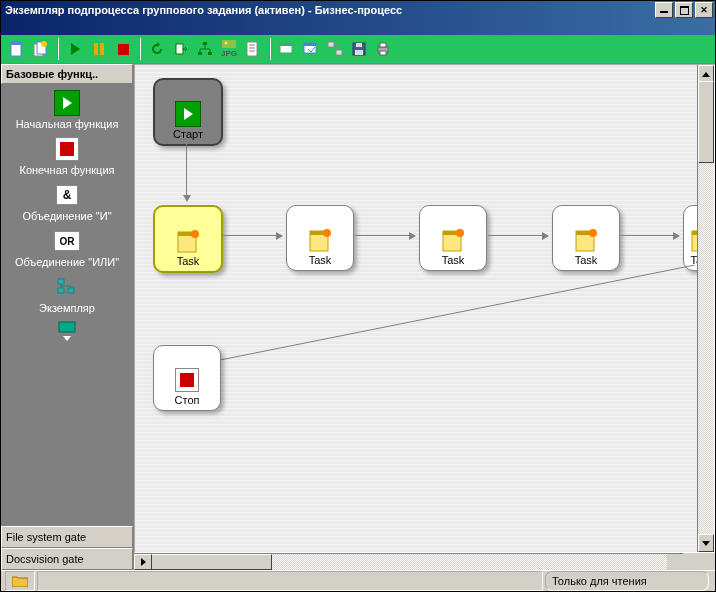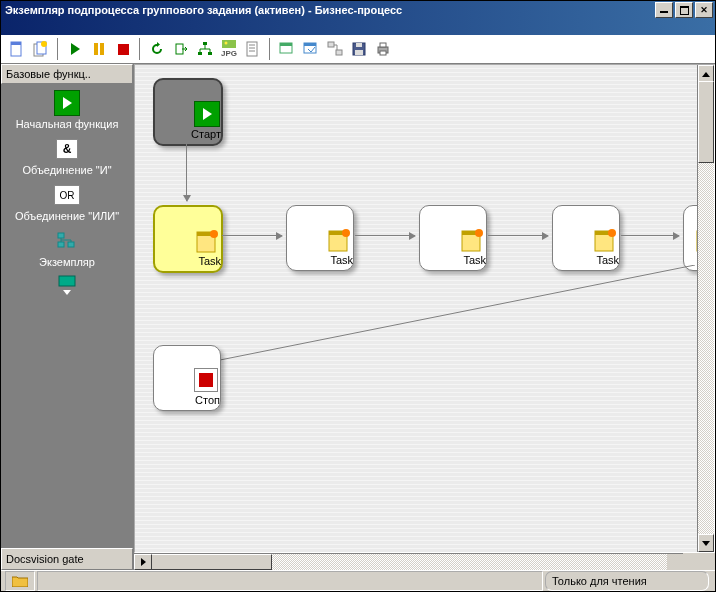--- a/index.html
+++ b/index.html
@@ -1,44 +1,44 @@
 <!DOCTYPE html>
 <html><head>
 <meta charset="utf-8">
 <style>
 html,body{margin:0;padding:0;width:716px;height:592px;overflow:hidden;font-family:Tahoma,Arial,sans-serif;font-size:11px;background:#c0c0c0;}
 .window{width:716px;height:592px;display:flex;flex-direction:column;background:#d4d0c8;border:1px solid #000;box-sizing:border-box;}
 .titlebar{height:18px;background:linear-gradient(to right,#0a246a,#3a6ea5);color:#fff;display:flex;align-items:center;padding:0 2px 16px 4px;font-weight:bold;font-size:11px;}
 .titlebar .title-text{flex:1;white-space:nowrap;overflow:hidden;}
 .titlebar .winbtn{width:16px;height:14px;background:#d4d0c8;border:1px solid #fff;border-right-color:#404040;border-bottom-color:#404040;margin-left:2px;display:flex;align-items:center;justify-content:center;color:#000;font-weight:bold;font-size:9px;cursor:pointer;}
-.toolbar{height:28px;background:#ffffff;border-bottom:1px solid #808080;display:flex;align-items:center;padding:0 4px;}
+.toolbar{height:28px;background:#22c55e;border-bottom:1px solid #808080;display:flex;align-items:center;padding:0 4px;}
 .toolbar .sep{width:1px;height:22px;background:#808080;margin:0 4px;border-right:1px solid #fff;}
 .tbtn{width:22px;height:22px;display:flex;align-items:center;justify-content:center;margin:0 1px;cursor:pointer;}
 .body-area{flex:1;display:flex;min-height:0;}
 .sidebar{width:132px;background:#d4d0c8;border-right:1px solid #808080;display:flex;flex-direction:column;}
-.sidebar-header{height:18px;background:#d4d0c8;border:1px solid #fff;border-right-color:#808080;border-bottom-color:#808080;display:flex;align-items:center;padding:0 4px;font-size:11px;}
+.sidebar-header{height:18px;background:#d4d0c8;border:1px solid #fff;border-right-color:#808080;border-bottom-color:#808080;display:flex;align-items:center;padding:0 4px;font-size:11px;font-weight:bold;}
 .palette{flex:1;background:#808080;overflow:hidden;display:flex;flex-direction:column;align-items:center;padding-top:6px;}
 .pal-item{width:100%;display:flex;flex-direction:column;align-items:center;margin-bottom:6px;color:#fff;font-size:11px;text-align:center;}
 .pal-icon{width:26px;height:26px;display:flex;align-items:center;justify-content:center;margin-bottom:2px;}
 .pal-more{width:100%;display:flex;align-items:center;justify-content:center;}
 .pal-arrow{width:0;height:0;border-left:4px solid transparent;border-right:4px solid transparent;border-top:5px solid #fff;margin:2px 0;cursor:pointer;}
 .side-buttons{}
 .side-btn{height:20px;background:#d4d0c8;border:1px solid #fff;border-right-color:#808080;border-bottom-color:#808080;display:flex;align-items:center;padding:0 4px;font-size:11px;cursor:pointer;}
 .canvas-area{flex:1;display:flex;flex-direction:column;min-width:0;}
 .canvas-scroll{flex:1;position:relative;background:repeating-linear-gradient(0deg,#ebebeb,#ebebeb 3px,#f5f5f5 3px,#f5f5f5 4px),repeating-linear-gradient(90deg,#ebebeb,#ebebeb 3px,#f5f5f5 3px,#f5f5f5 4px);background-color:#f5f5f5;border:1px inset #fff;overflow:hidden;}
 .vscroll{position:absolute;right:0;top:0;bottom:0;width:16px;background:#d4d0c8;border-left:1px solid #808080;}
 .vscroll .track{position:absolute;top:16px;bottom:16px;left:0;right:0;background:repeating-conic-gradient(#d4d0c8 0 25%,#fff 0 50%) 0 0/2px 2px;}
 .vscroll .thumb{position:absolute;top:16px;left:0;right:0;height:80px;background:#d4d0c8;border:1px solid #fff;border-right-color:#404040;border-bottom-color:#404040;}
 .sbtn{position:absolute;left:0;right:0;height:16px;background:#d4d0c8;border:1px solid #fff;border-right-color:#404040;border-bottom-color:#404040;display:flex;align-items:center;justify-content:center;cursor:pointer;}
 .sbtn.up{top:0;} .sbtn.down{bottom:0;}
 .sbtn.left{left:0;top:0;bottom:0;width:16px;height:auto;} .sbtn.right{right:0;top:0;bottom:0;width:16px;height:auto;}
 .hscroll{height:16px;background:#d4d0c8;border-top:1px solid #808080;position:relative;margin-right:16px;}
 .hscroll .track{position:absolute;left:16px;right:16px;top:0;bottom:0;background:repeating-conic-gradient(#d4d0c8 0 25%,#fff 0 50%) 0 0/2px 2px;}
 .hscroll .thumb{position:absolute;left:16px;top:0;bottom:0;width:120px;background:#d4d0c8;border:1px solid #fff;border-right-color:#404040;border-bottom-color:#404040;}
-.node{position:absolute;width:66px;height:60px;background:#fff;border:1px solid #808080;border-radius:10px;box-shadow:3px 3px 4px rgba(0,0,0,0.3);display:flex;flex-direction:column;align-items:flex-end;justify-content:flex-end;padding-bottom:4px;font-size:11px;}
+.node{position:absolute;width:66px;height:60px;background:#fff;border:1px solid #808080;border-radius:10px;box-shadow:3px 3px 4px rgba(0,0,0,0.3);display:flex;flex-direction:column;align-items:center;justify-content:flex-end;padding-bottom:4px;font-size:11px;}
 .node.active{background:#ffff99;border:2px solid #a0a000;}
 .node.start-sel{background:#808080;border:2px solid #404040;}
 .node .nicon{width:28px;height:28px;margin-top:6px;display:flex;align-items:center;justify-content:center;}
 .arrow-h{position:absolute;height:1px;background:#808080;}
 .arrow-h:after{content:"";position:absolute;right:-1px;top:-3px;width:0;height:0;border-top:4px solid transparent;border-bottom:4px solid transparent;border-left:7px solid #808080;}
 .arrow-v{position:absolute;width:1px;background:#808080;}
 .arrow-v:after{content:"";position:absolute;bottom:-1px;left:-3px;width:0;height:0;border-left:4px solid transparent;border-right:4px solid transparent;border-top:7px solid #808080;}
 .conn-diag{position:absolute;pointer-events:none;}
 .statusbar{height:20px;background:#d4d0c8;border-top:1px solid #fff;display:flex;align-items:center;padding:0 4px;font-size:11px;}
 .statusbar .pane{border:1px inset #fff;padding:1px 6px;margin-right:2px;height:16px;display:flex;align-items:center;}
@@ -166,27 +166,35 @@
         <div class="pal-item">
           <div class="pal-icon">
               <div style="width:24px;height:24px;background:#00a000;border:1px solid #006000;display:flex;align-items:center;justify-content:center;">
                 <div class="tri" style="border-left:9px solid #fff;border-top:6px solid transparent;border-bottom:6px solid transparent;"></div>
               </div>
             </div>
           <span>Начальная функция</span>
         </div>
         <div class="pal-item">
           <div class="pal-icon">
+              <div style="width:22px;height:22px;background:#fff;border:1px solid #888;display:flex;align-items:center;justify-content:center;">
+                <div style="width:14px;height:14px;background:#cc0000;"></div>
+              </div>
+            </div>
+          <span>Конечная функция</span>
+        </div>
+        <div class="pal-item">
+          <div class="pal-icon">
               <div style="width:20px;height:18px;background:#fff;border:1px solid #888;font-weight:bold;font-size:12px;color:#000;display:flex;align-items:center;justify-content:center;">&amp;</div>
             </div>
           <span>Объединение "И"</span>
         </div>
         <div class="pal-item">
           <div class="pal-icon">
-              <div style="width:24px;height:18px;background:#fff;border:1px solid #888;font-weight:normal;font-size:10px;color:#000;display:flex;align-items:center;justify-content:center;">OR</div>
+              <div style="width:24px;height:18px;background:#fff;border:1px solid #888;font-weight:bold;font-size:10px;color:#000;display:flex;align-items:center;justify-content:center;">OR</div>
             </div>
           <span>Объединение "ИЛИ"</span>
         </div>
         <div class="pal-item">
           <div class="pal-icon">
               <svg width="22" height="18">
                 <rect x="2" y="1" width="6" height="5" fill="#3aa" stroke="#188"></rect>
                 <rect x="12" y="10" width="6" height="5" fill="#3aa" stroke="#188"></rect>
                 <rect x="2" y="10" width="6" height="5" fill="#3aa" stroke="#188"></rect>
                 <path d="M5 6v2h10v2M5 8v2" stroke="#188" fill="none"></path>
@@ -195,20 +203,21 @@
           <span>Экземпляр</span>
         </div>
         <div class="pal-more">
           <svg width="20" height="14">
               <rect x="2" y="2" width="16" height="10" fill="#0a8" stroke="#065"></rect>
             </svg>
         </div>
         <div class="pal-arrow"></div>
       </div>
       <div class="side-buttons">
+        <div class="side-btn">File system gate</div>
         <div class="side-btn">Docsvision gate</div>
       </div>
     </div>
 
     <div class="canvas-area">
       <div class="canvas-scroll">
 
         <div class="node start-sel" style="left:18px;top:13px;">
           <div class="nicon">
               <div style="width:24px;height:24px;background:#00a000;border:1px solid #006000;display:flex;align-items:center;justify-content:center;">

